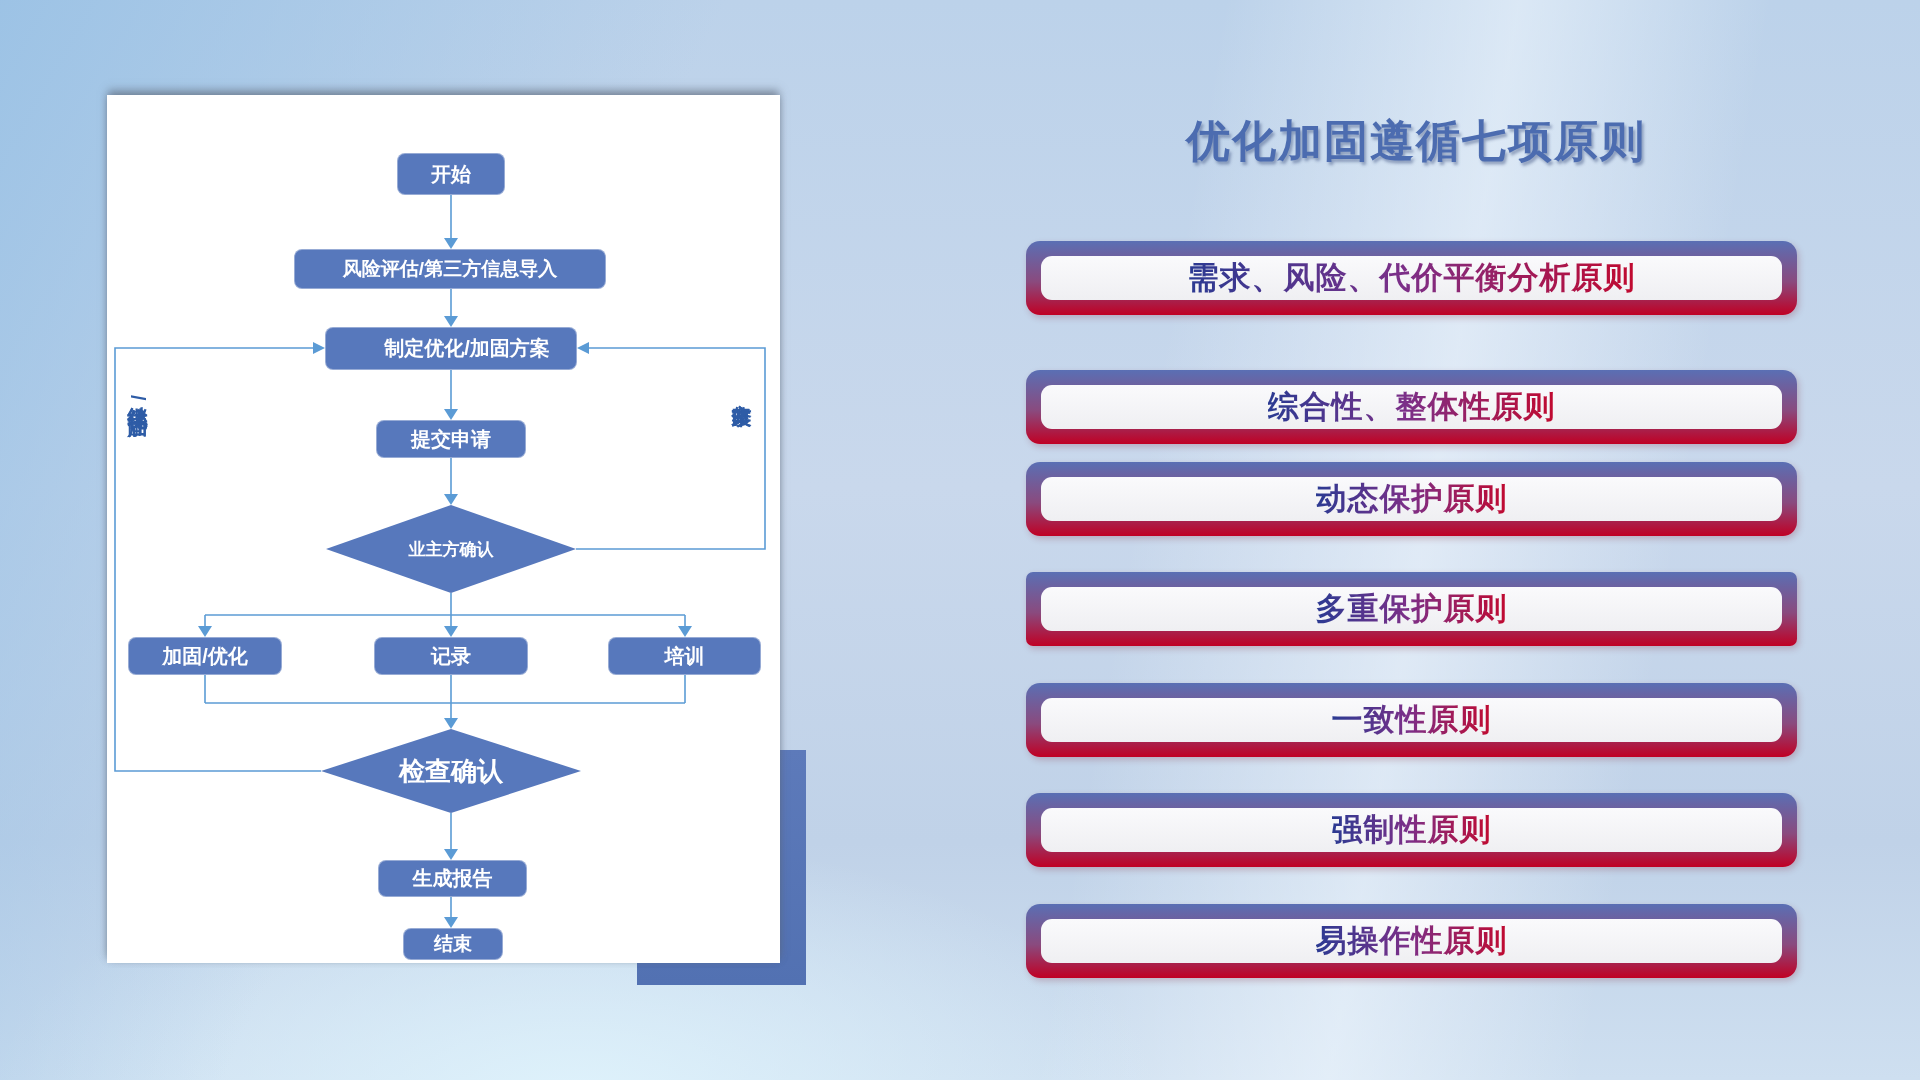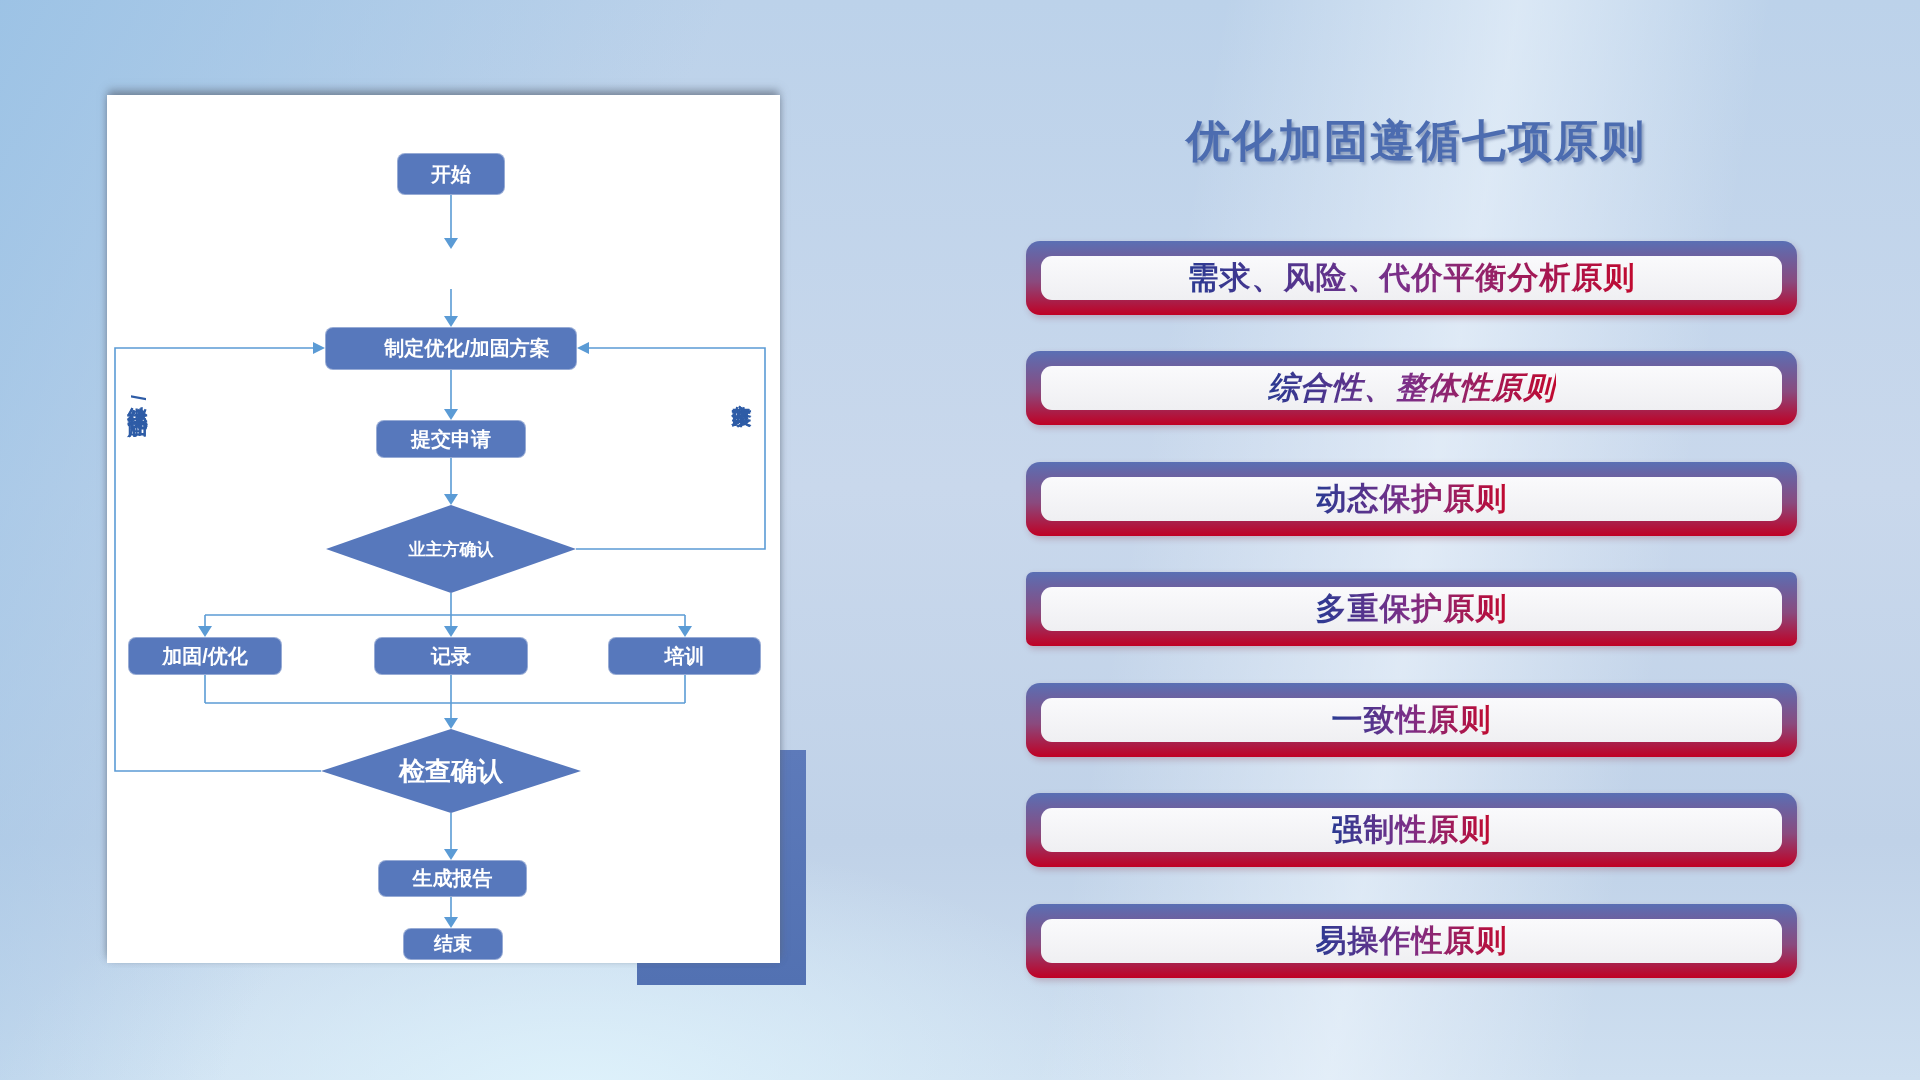--- a/index.html
+++ b/index.html
@@ -89,20 +89,21 @@
         <polygon points="337,531 351,531 344,542"></polygon>
         <polygon points="571,531 585,531 578,542"></polygon>
         <polygon points="337,623 351,623 344,634"></polygon>
         <polygon points="337,754 351,754 344,765"></polygon>
         <polygon points="337,822 351,822 344,833"></polygon>
       </g>
     </svg>
 
     <div class="fnode" style="left:290px;top:58px;width:108px;height:42px;">开始</div>
 
+    <div class="fnode" style="left:187px;top:154px;width:312px;height:40px;font-size:19px;">风险评估/第三方信息导入</div>
 
     <div class="fnode" style="left:218px;top:232px;width:252px;height:43px;padding-left:32px;">制定优化/加固方案</div>
 
     <div class="fnode" style="left:269px;top:325px;width:150px;height:38px;">提交申请</div>
 
     <div class="fdiamond" style="left:219px;top:410px;width:250px;height:88px;font-size:17px;">业主方确认</div>
 
     <div class="fnode" style="left:21px;top:542px;width:154px;height:38px;">加固/优化</div>
 
     <div class="fnode" style="left:267px;top:542px;width:154px;height:38px;">记录</div>
@@ -121,21 +122,21 @@
   </div>
 
   <div class="panel-title">优化加固遵循七项原则</div>
 
   <div class="pbox" style="top:241px;">
     <div class="pbox-inner">
         <span class="ptext">需求、风险、代价平衡分析原则</span>
       </div>
   </div>
 
-  <div class="pbox" style="top:351px;font-style:italic;">
+  <div class="pbox" style="top:370px;">
     <div class="pbox-inner">
         <span class="ptext">综合性、整体性原则</span>
       </div>
   </div>
 
   <div class="pbox" style="top:462px;">
     <div class="pbox-inner">
         <span class="ptext">动态保护原则</span>
       </div>
   </div>

